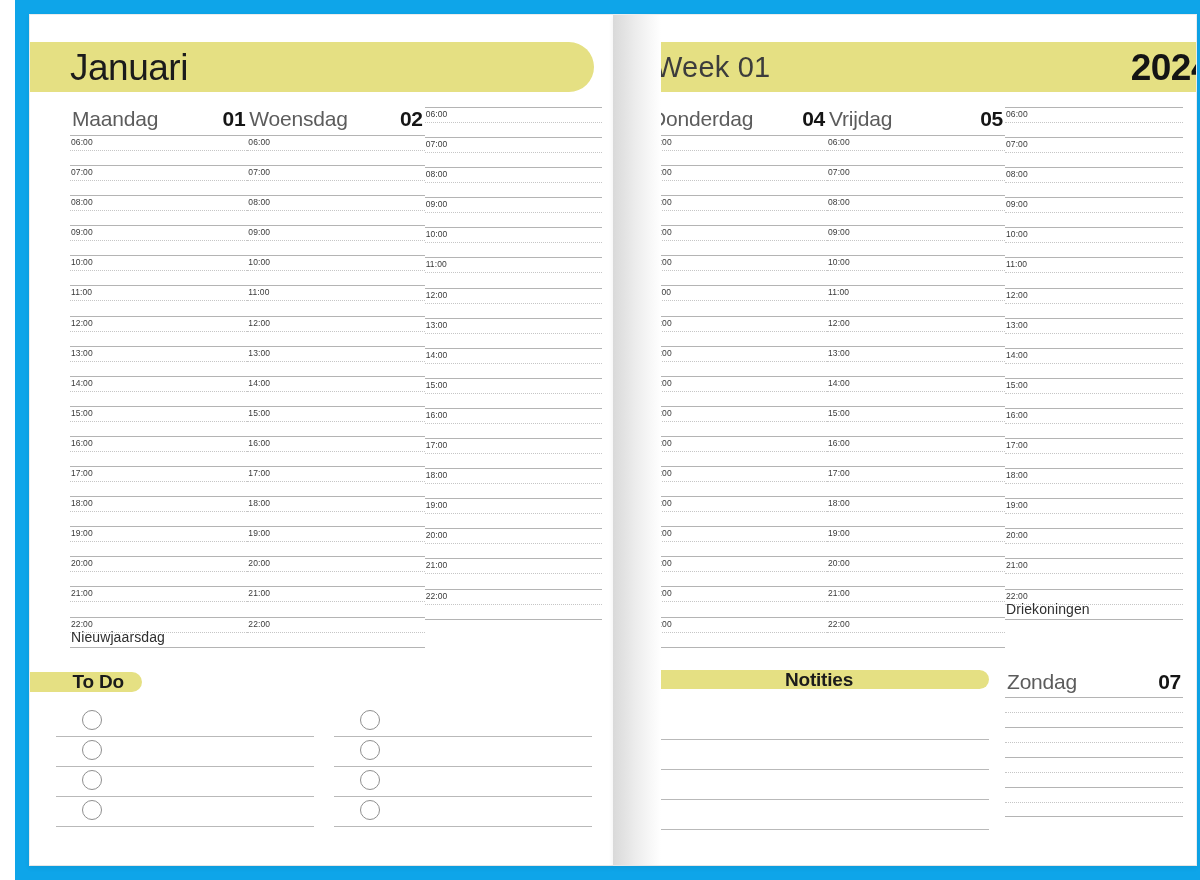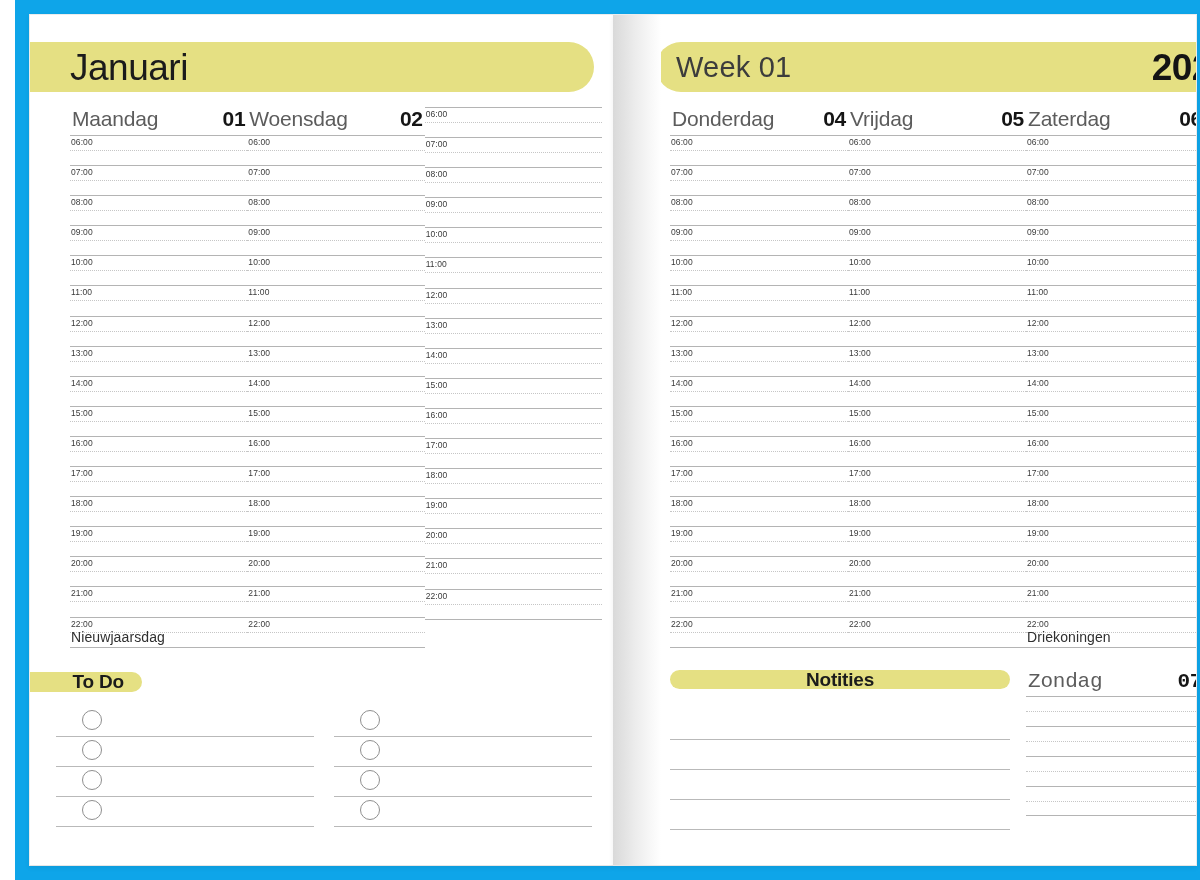--- a/index.html
+++ b/index.html
@@ -39,21 +39,20 @@
     box-shadow: 0 2px 5px rgba(0,0,0,0.07);
   }
 
   .page-right {
     left: 598px;
     width: 584px;
     border-top: 1px solid #ececec;
     border-right: 1px solid #ececec;
     border-bottom: 1px solid #e6e6e6;
     box-shadow: 0 2px 5px rgba(0,0,0,0.07);
-    padding-left: 21px;
   }
 
   
   .gutter-shadow {
     position: absolute;
     left: 0;
     top: 0;
     width: 48px;
     height: 100%;
     background: linear-gradient(to right,
@@ -288,21 +287,20 @@
     height: 30px;
     border-bottom: 1px solid #b9b9b9;
   }
 
   
   .sunday {
     position: absolute;
     left: 392px;
     top: 655px;
     width: 178px;
-    font-family: Liberation Mono, monospace;
   }
 
   .sunday .day-head { padding-bottom: 3px; }
 
   .sun-slot {
     position: relative;
     height: 30px;
     border-top: 1px solid #b4b4b4;
   }
 
@@ -757,24 +755,20 @@
                 <span class="half"></span>
               </div>
             <div class="slot slot-last">
                 <span class="t">22:00</span>
                 <span class="half"></span>
               </div>
           </div>
         </div>
 
         <div class="day-col">
-          <div class="day-head">
-            <span class="day-name">Zaterdag</span>
-            <span class="day-num">06</span>
-          </div>
           <div class="slots">
             <div class="slot">
                 <span class="t">06:00</span>
                 <span class="half"></span>
               </div>
             <div class="slot">
                 <span class="t">07:00</span>
                 <span class="half"></span>
               </div>
             <div class="slot">

